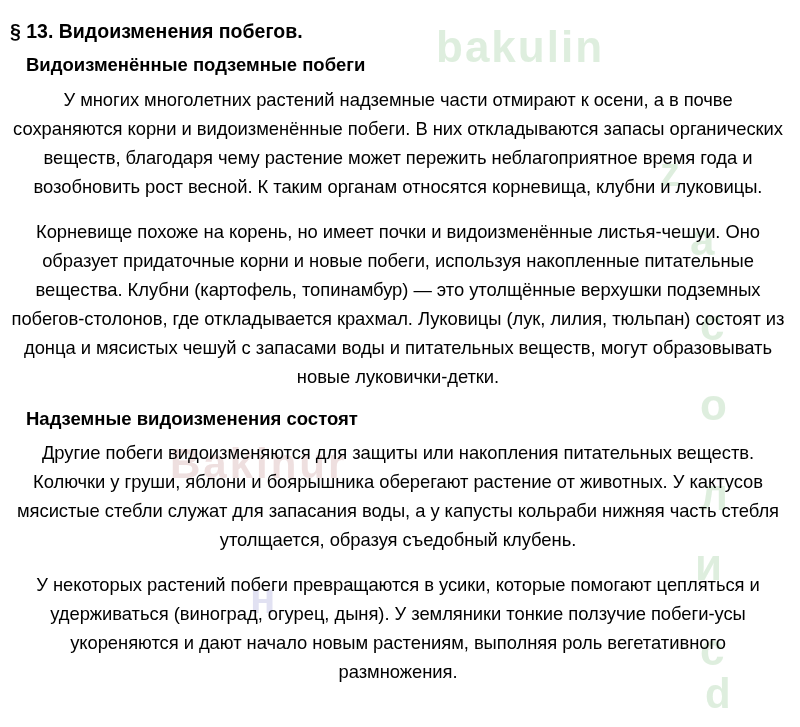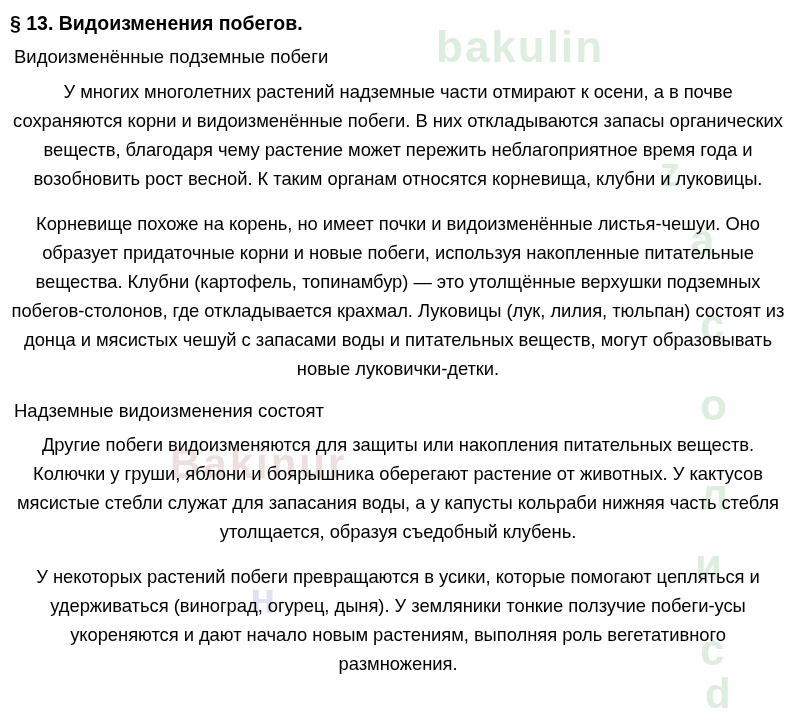--- a/index.html
+++ b/index.html
@@ -41,35 +41,35 @@
   .wm-7 { top: 440px; left: 170px; font-size: 42px; letter-spacing: 3px; color:#ecdada;}
   .wm-8 { top: 470px; left: 700px; font-size: 44px; }
   .wm-9 { top: 540px; left: 695px; font-size: 44px; }
   .wm-10 { top: 575px; left: 250px; font-size: 42px; letter-spacing: 3px; color:#dcdcf0;}
   .wm-11 { top: 625px; left: 700px; font-size: 44px; }
   .wm-12 { top: 670px; left: 705px; font-size: 42px; }
 
   .page {
     position: relative;
     z-index: 1;
-    padding: 10px 14px 0 10px;
+    padding: 18px 14px 0 10px;
     box-sizing: border-box;
     width: 800px;
   }
 
   h1.section-title {
     font-size: 19.5px;
     font-weight: 700;
     margin: 2px 0 10px 0;
     line-height: 1.2;
   }
   h2.sub-title {
     font-size: 18.5px;
-    font-weight: 400;
-    margin: 6px 0 8px 4px;
+    font-weight: 700;
+    margin: 6px 0 8px 16px;
     line-height: 1.25;
   }
   p.para {
     font-size: 18.4px;
     line-height: 29px;
     margin: 0 0 16px 0;
     text-align: center;
     letter-spacing: -0.05px;
   }
   p.para:last-child { margin-bottom: 0; }

